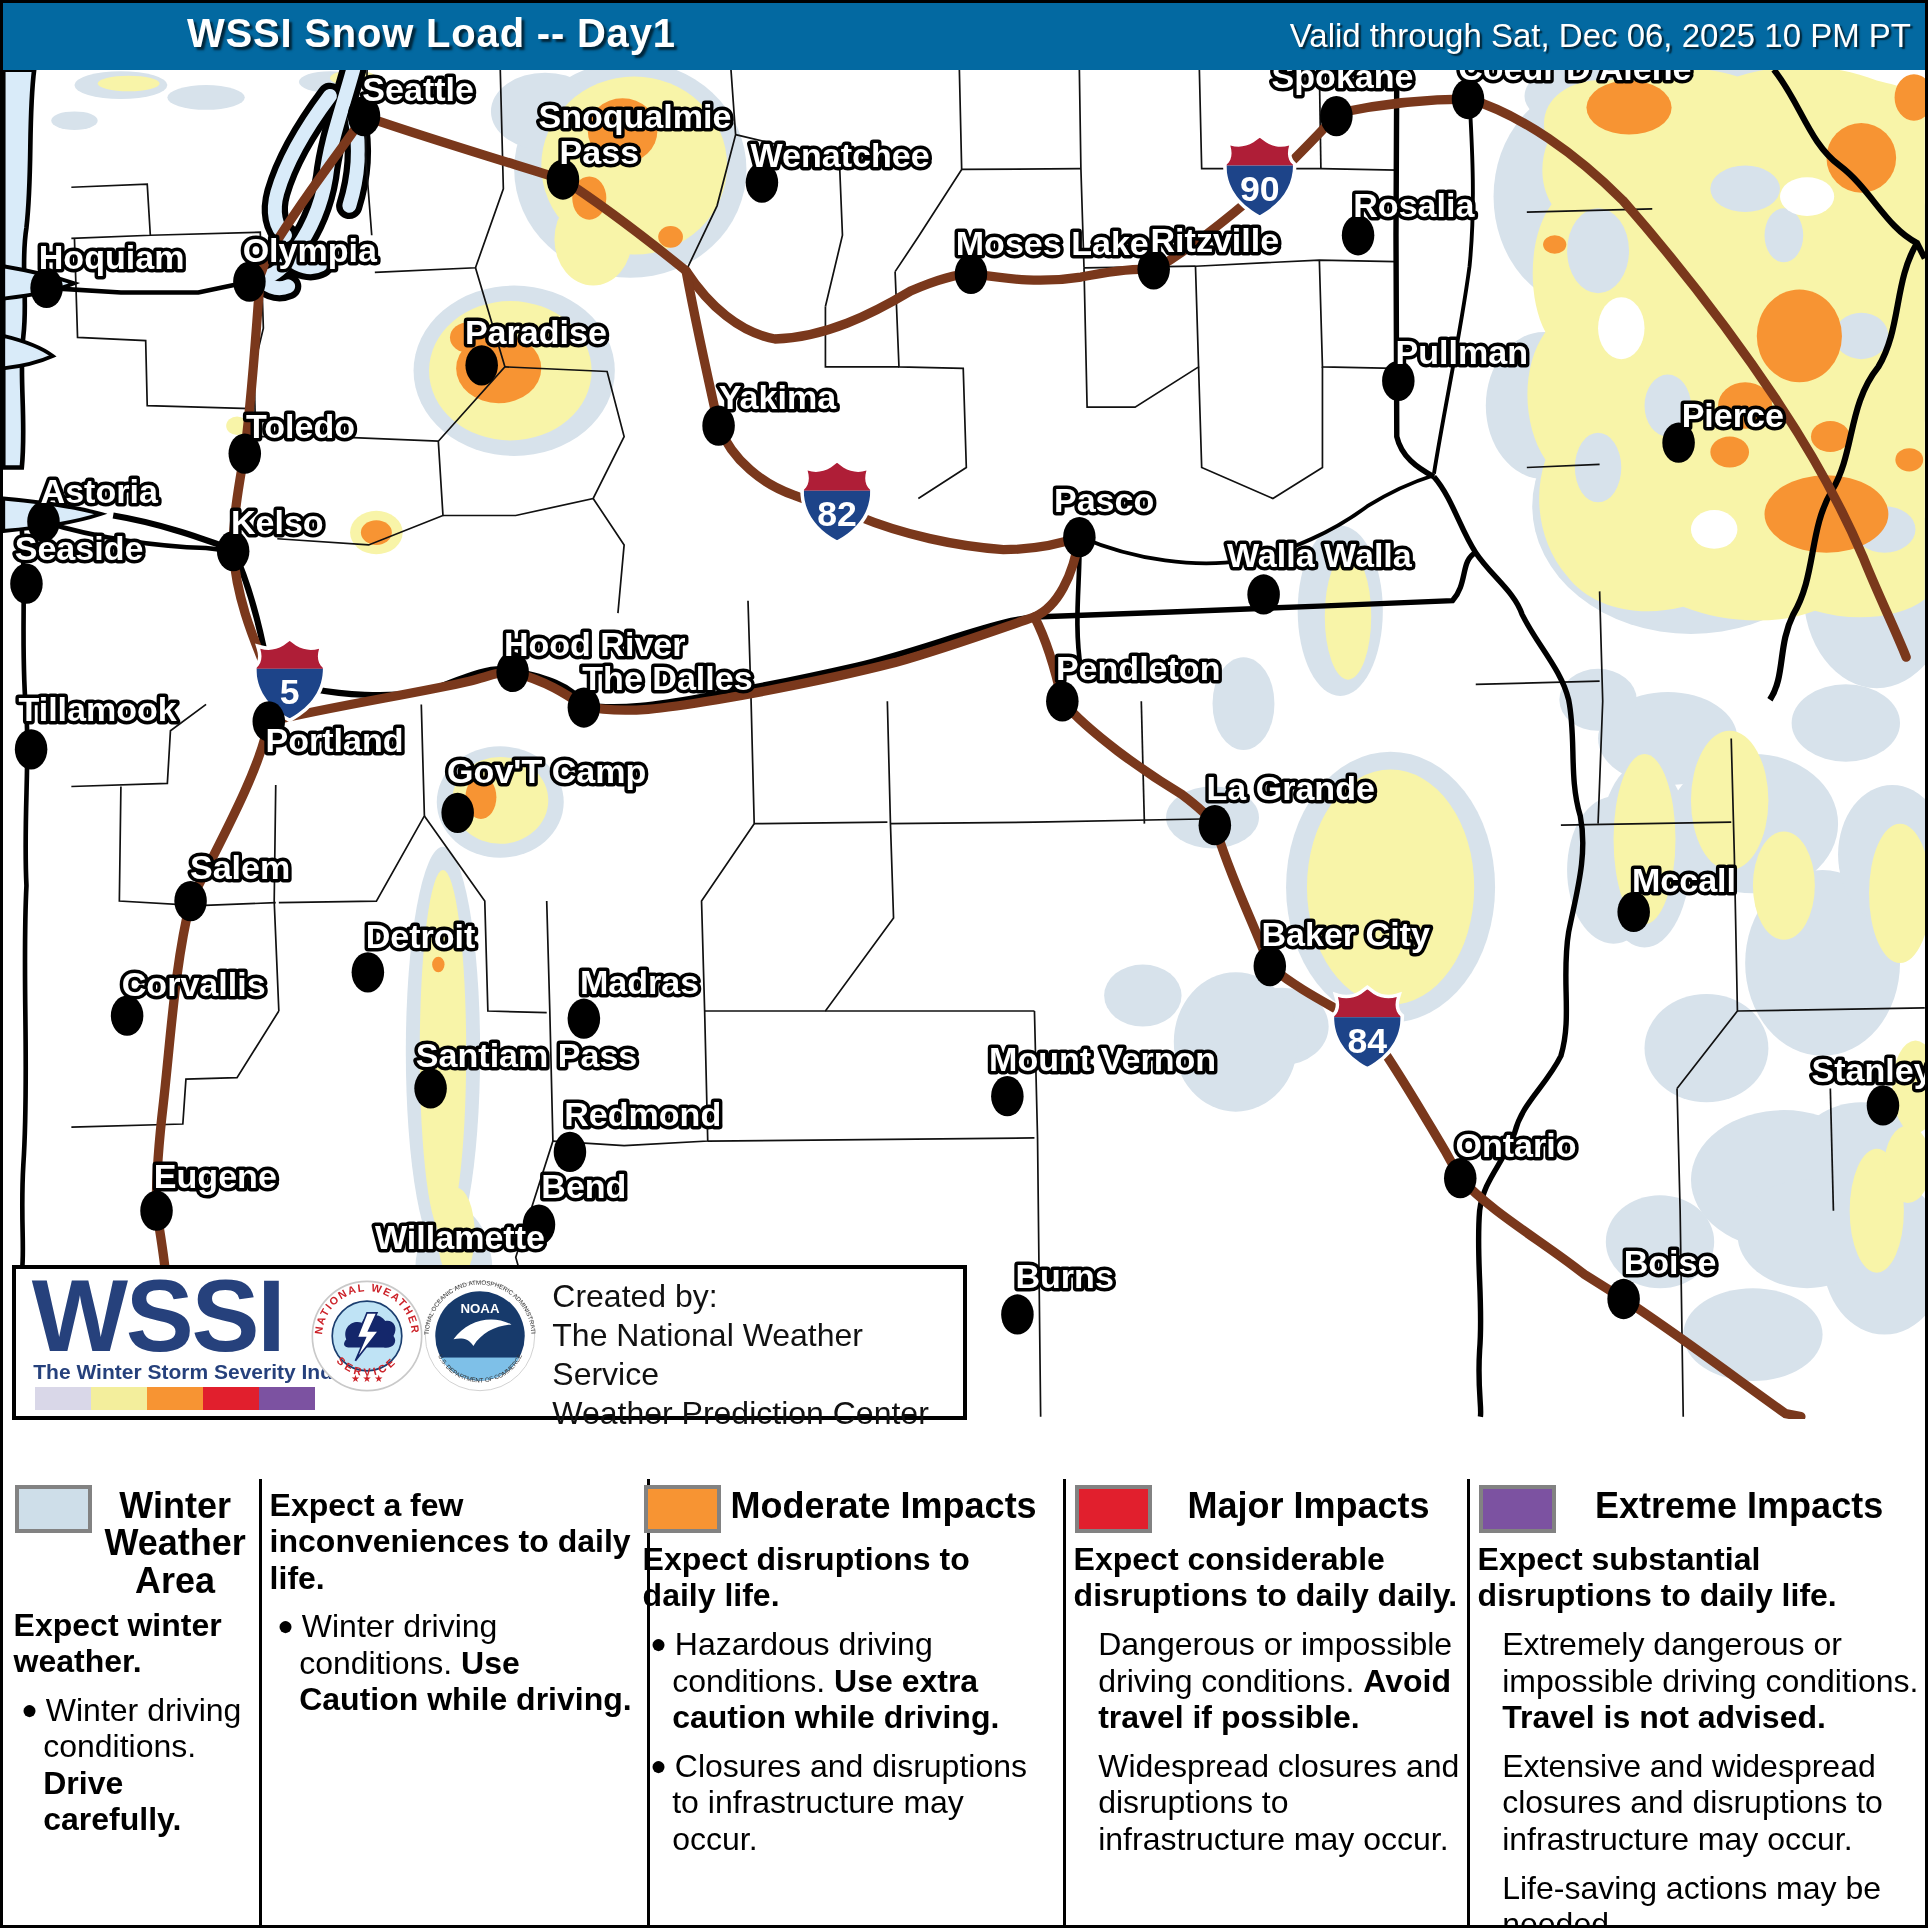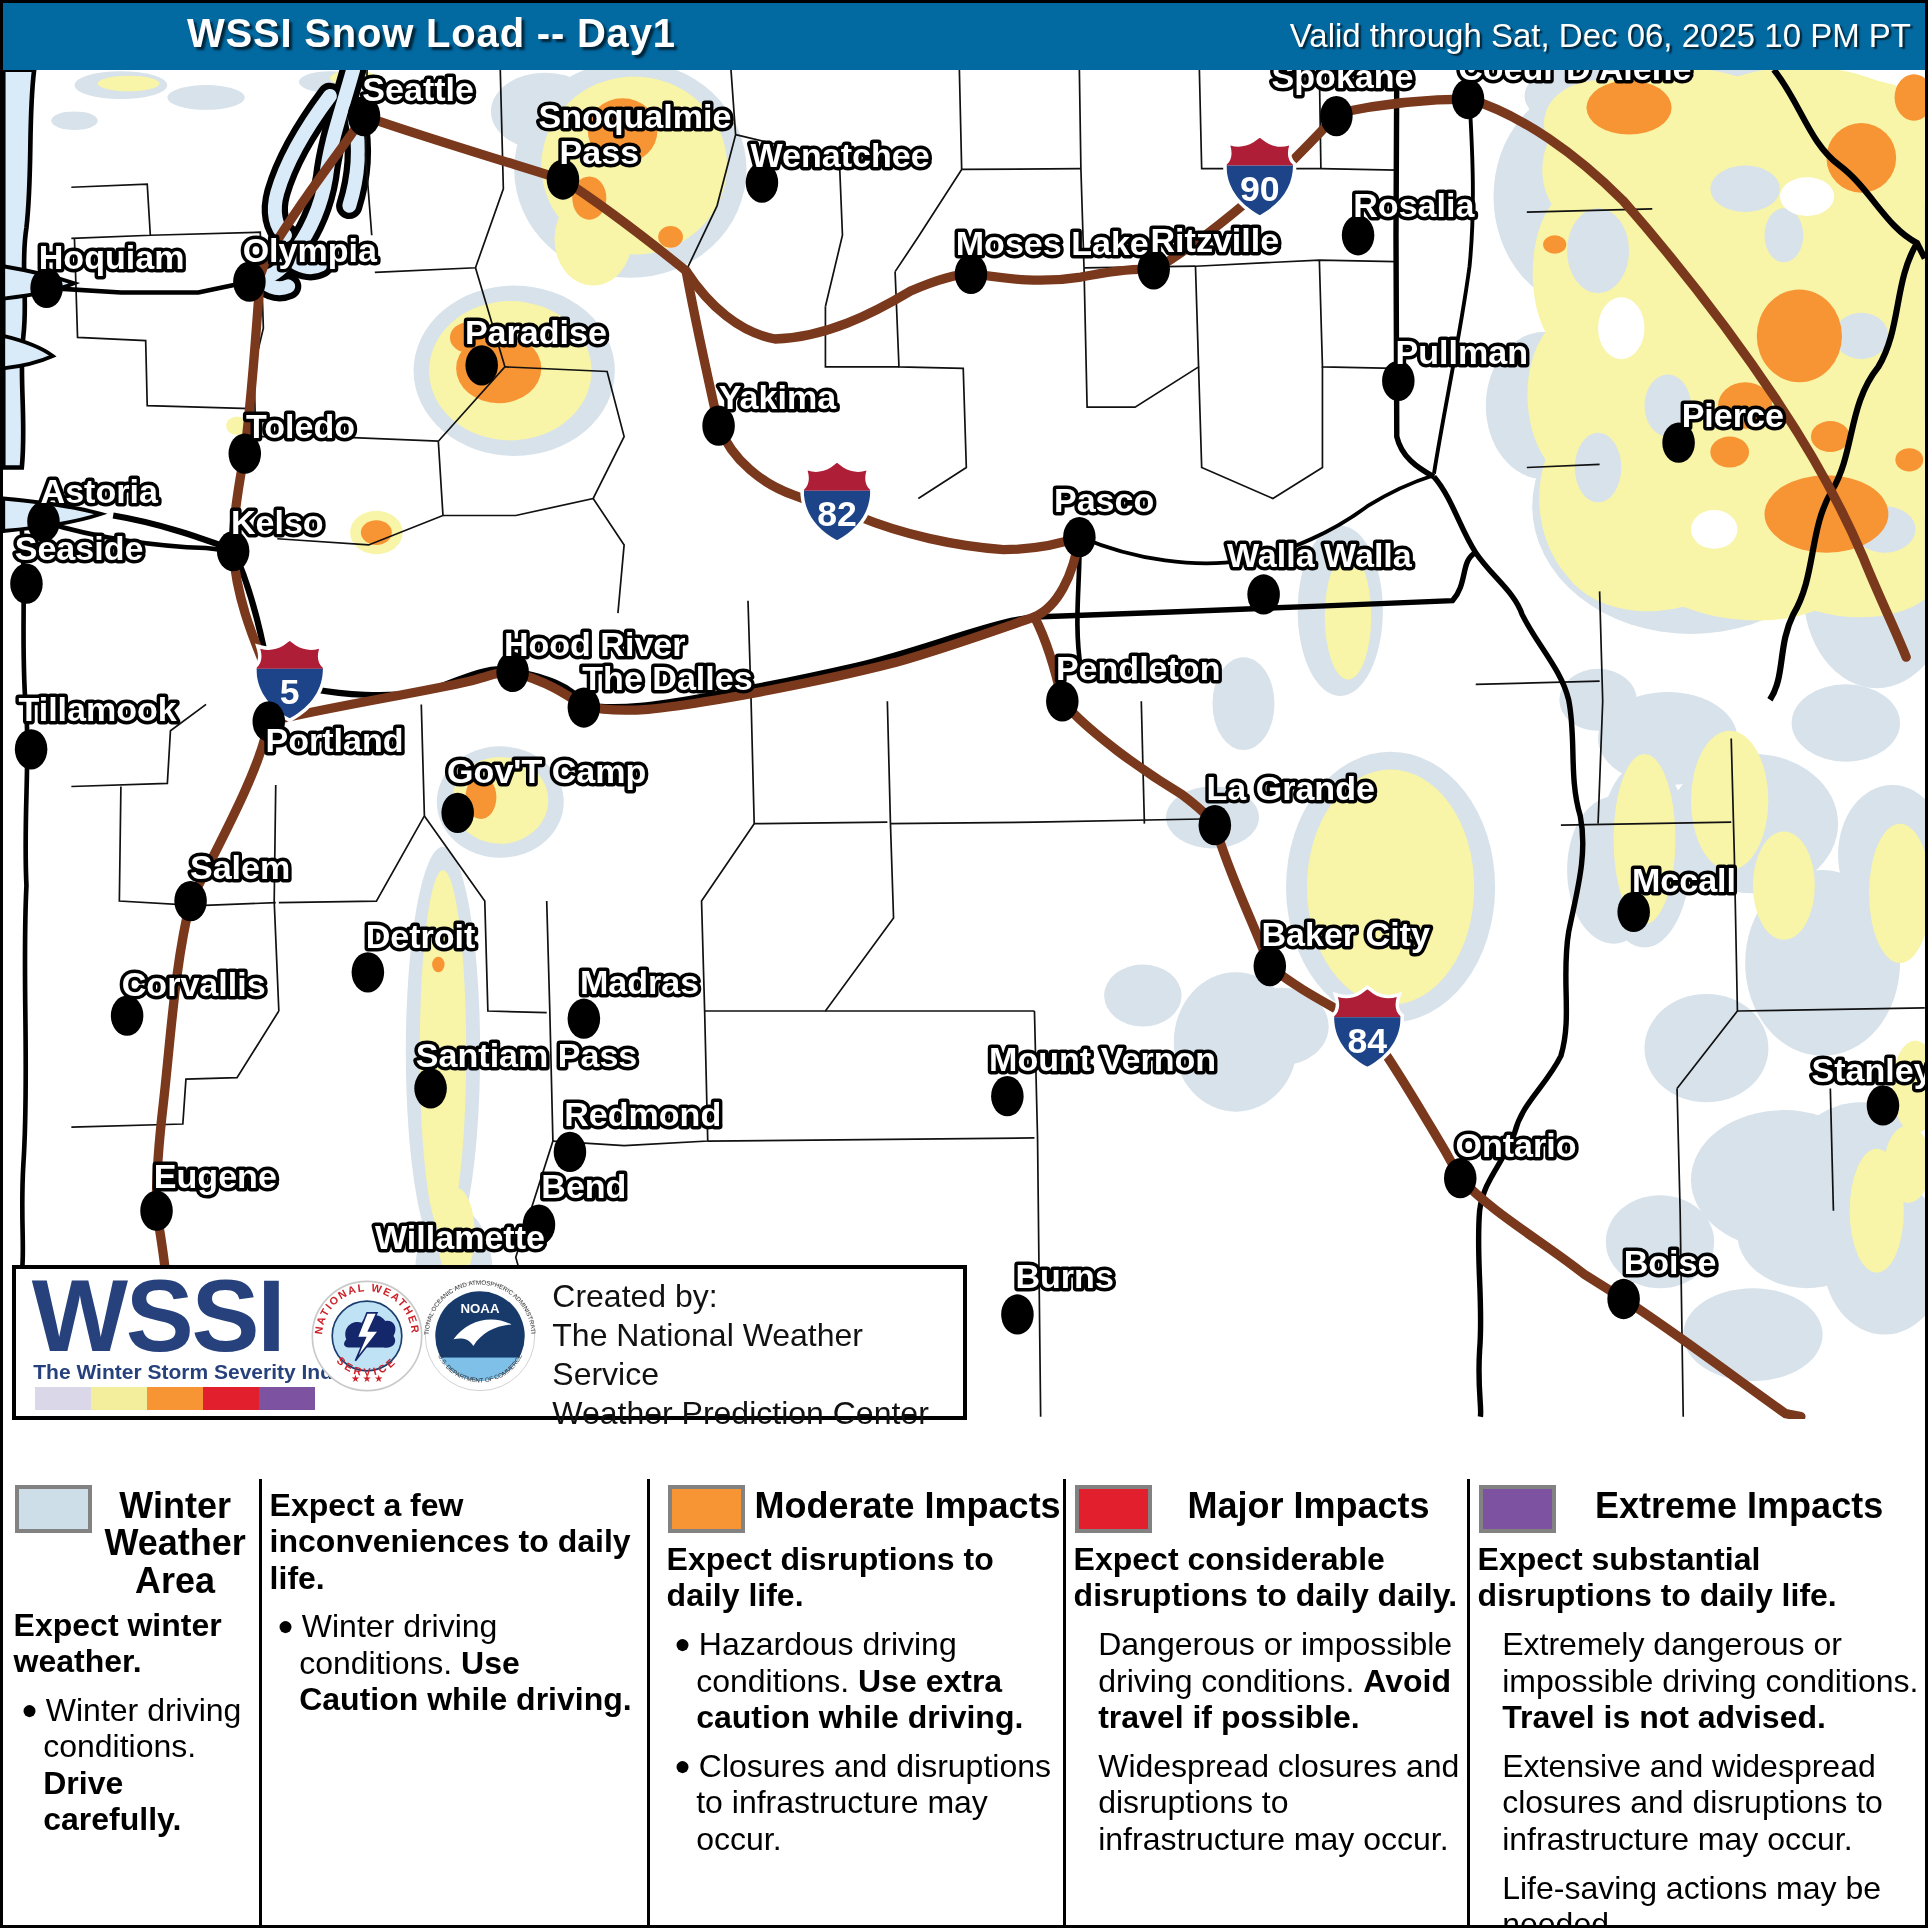--- a/index.html
+++ b/index.html
@@ -477,21 +477,21 @@
             <div>Area</div>
           </div>
         </div>
         <div class="lead">Expect winter weather.</div>
         <div class="item bul"><span class="bdot">●</span><span>Winter driving conditions. </span><b>Drive carefully.</b></div>
       </div>
       <div class="col" style="left: 262px; width: 381px;">
         <div class="lead">Expect a few inconveniences to daily life.</div>
         <div class="item bul"><span class="bdot">●</span><span>Winter driving conditions. </span><b>Use Caution while driving.</b></div>
       </div>
-      <div class="col" style="left: 659px; width: 408px;">
+      <div class="col" style="left: 635px; width: 408px;">
         <div class="col-head">
           <span class="swatch" style="background: rgb(247, 148, 51);"></span>
           <div class="col-title">
             <div>Moderate Impacts</div>
           </div>
         </div>
         <div class="lead">Expect disruptions to daily life.</div>
         <div class="item bul"><span class="bdot">●</span><span>Hazardous driving conditions. </span><b>Use extra caution while driving.</b></div>
         <div class="item bul"><span class="bdot">●</span><span>Closures and disruptions to infrastructure may occur.</span></div>
       </div>

